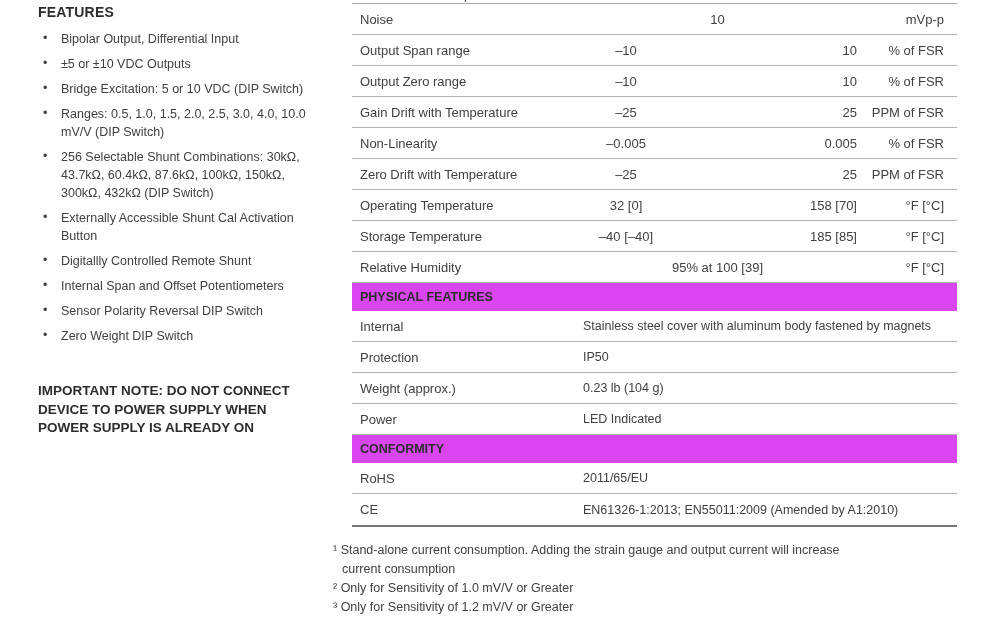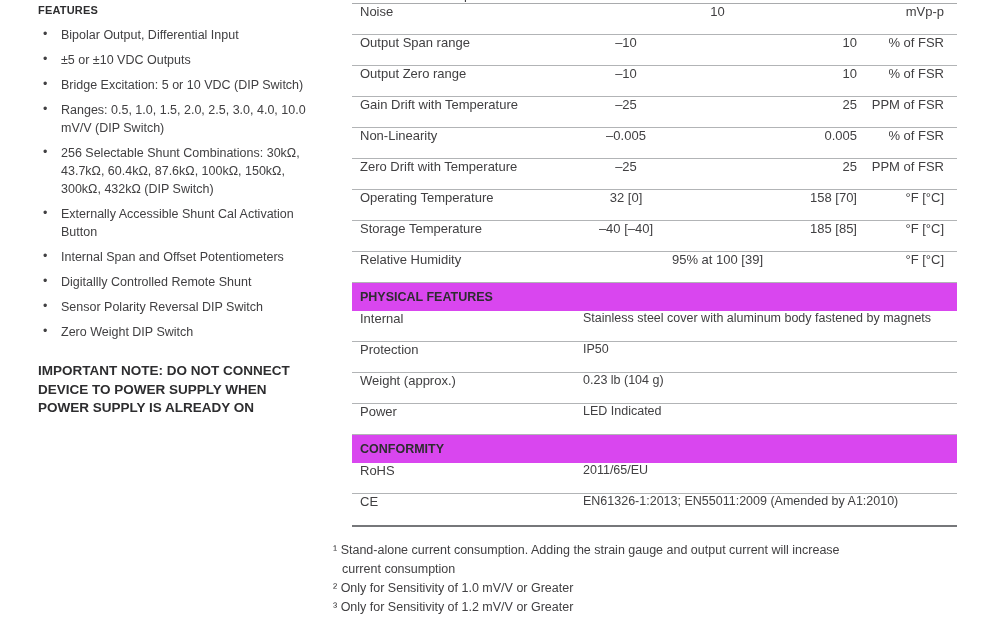--- a/index.html
+++ b/index.html
@@ -8,42 +8,42 @@
     position: relative;
     background: #ffffff;
     font-family: "Liberation Sans", sans-serif;
     color: #414042;
   }
 
   
   .features-panel { position: absolute; left: 38px; top: 4px; width: 268px; }
   .features-heading {
     margin: 0 0 10px 0;
-    font-size: 11px; font-weight: 700; color: #2d2d2f; letter-spacing: .2px;
+    font-size: 14px; font-weight: 700; color: #2d2d2f; letter-spacing: .2px;
   }
   .features-list { list-style: none; margin: 0; padding: 0; font-size: 12.5px; line-height: 18px; }
   .features-list li { position: relative; padding-left: 23px; margin-bottom: 7px; }
   .features-list li::before { content: "\2022"; position: absolute; left: 5px; top: -1px; color: #414042; }
   .important-note {
-    margin: 21px 0 0 0; width: 268px;
+    margin: 37px 0 0 0; width: 268px;
     font-size: 13.5px; font-weight: 700; line-height: 18.5px; color: #2d2d2f;
   }
 
   
   .clip-strip { position: absolute; left: 352px; top: 0; width: 605px; height: 3px; overflow: hidden; }
   .clip-strip span { position: absolute; left: 112px; top: -13px; font-size: 13px; color: #414042; }
 
   
   .spec-table {
     position: absolute; left: 352px; top: 3px; width: 605px;
     border-top: 1px solid #a9abad;
     border-bottom: 2px solid #76777a;
     font-size: 13px;
   }
-  .row { display: flex; align-items: flex-start; height: 31px; border-bottom: 1px solid #b2b4b6; box-sizing: border-box; }
+  .row { display: flex; align-items: center; height: 31px; border-bottom: 1px solid #b2b4b6; box-sizing: border-box; }
   .row.no-line { border-bottom: none; }
   .c { box-sizing: border-box; white-space: nowrap; overflow: hidden; }
   .c.label { width: 223px; padding-left: 8px; }
   .c.min   { width: 102px; text-align: center; }
   .c.max   { width: 183px; text-align: right; padding-right: 3px; }
   .c.span2 { width: 285px; text-align: center; }
   .c.units { flex: 1; text-align: right; padding-right: 13px; }
   .band {
     height: 28px; display: flex; align-items: center;
     background: #d946ef; padding-left: 8px; box-sizing: border-box;
@@ -60,22 +60,22 @@
 
 <aside class="features-panel">
   <h2 class="features-heading">FEATURES</h2>
   <ul class="features-list">
     <li>Bipolar Output, Differential Input</li>
     <li>±5 or ±10 VDC Outputs</li>
     <li>Bridge Excitation: 5 or 10 VDC (DIP Switch)</li>
     <li>Ranges: 0.5, 1.0, 1.5, 2.0, 2.5, 3.0, 4.0, 10.0 mV/V (DIP Switch)</li>
     <li>256 Selectable Shunt Combinations: 30kΩ, 43.7kΩ, 60.4kΩ, 87.6kΩ, 100kΩ, 150kΩ, 300kΩ, 432kΩ (DIP Switch)</li>
     <li>Externally Accessible Shunt Cal Activation Button</li>
+    <li>Digitallly Controlled Remote Shunt</li>
     <li>Internal Span and Offset Potentiometers</li>
-    <li>Digitallly Controlled Remote Shunt</li>
     <li>Sensor Polarity Reversal DIP Switch</li>
     <li>Zero Weight DIP Switch</li>
   </ul>
   <p class="important-note">IMPORTANT NOTE: DO NOT CONNECT DEVICE TO POWER SUPPLY WHEN POWER SUPPLY IS ALREADY ON</p>
 </aside>
 
 <div class="clip-strip">
   <span>p</span>
 </div>
 

